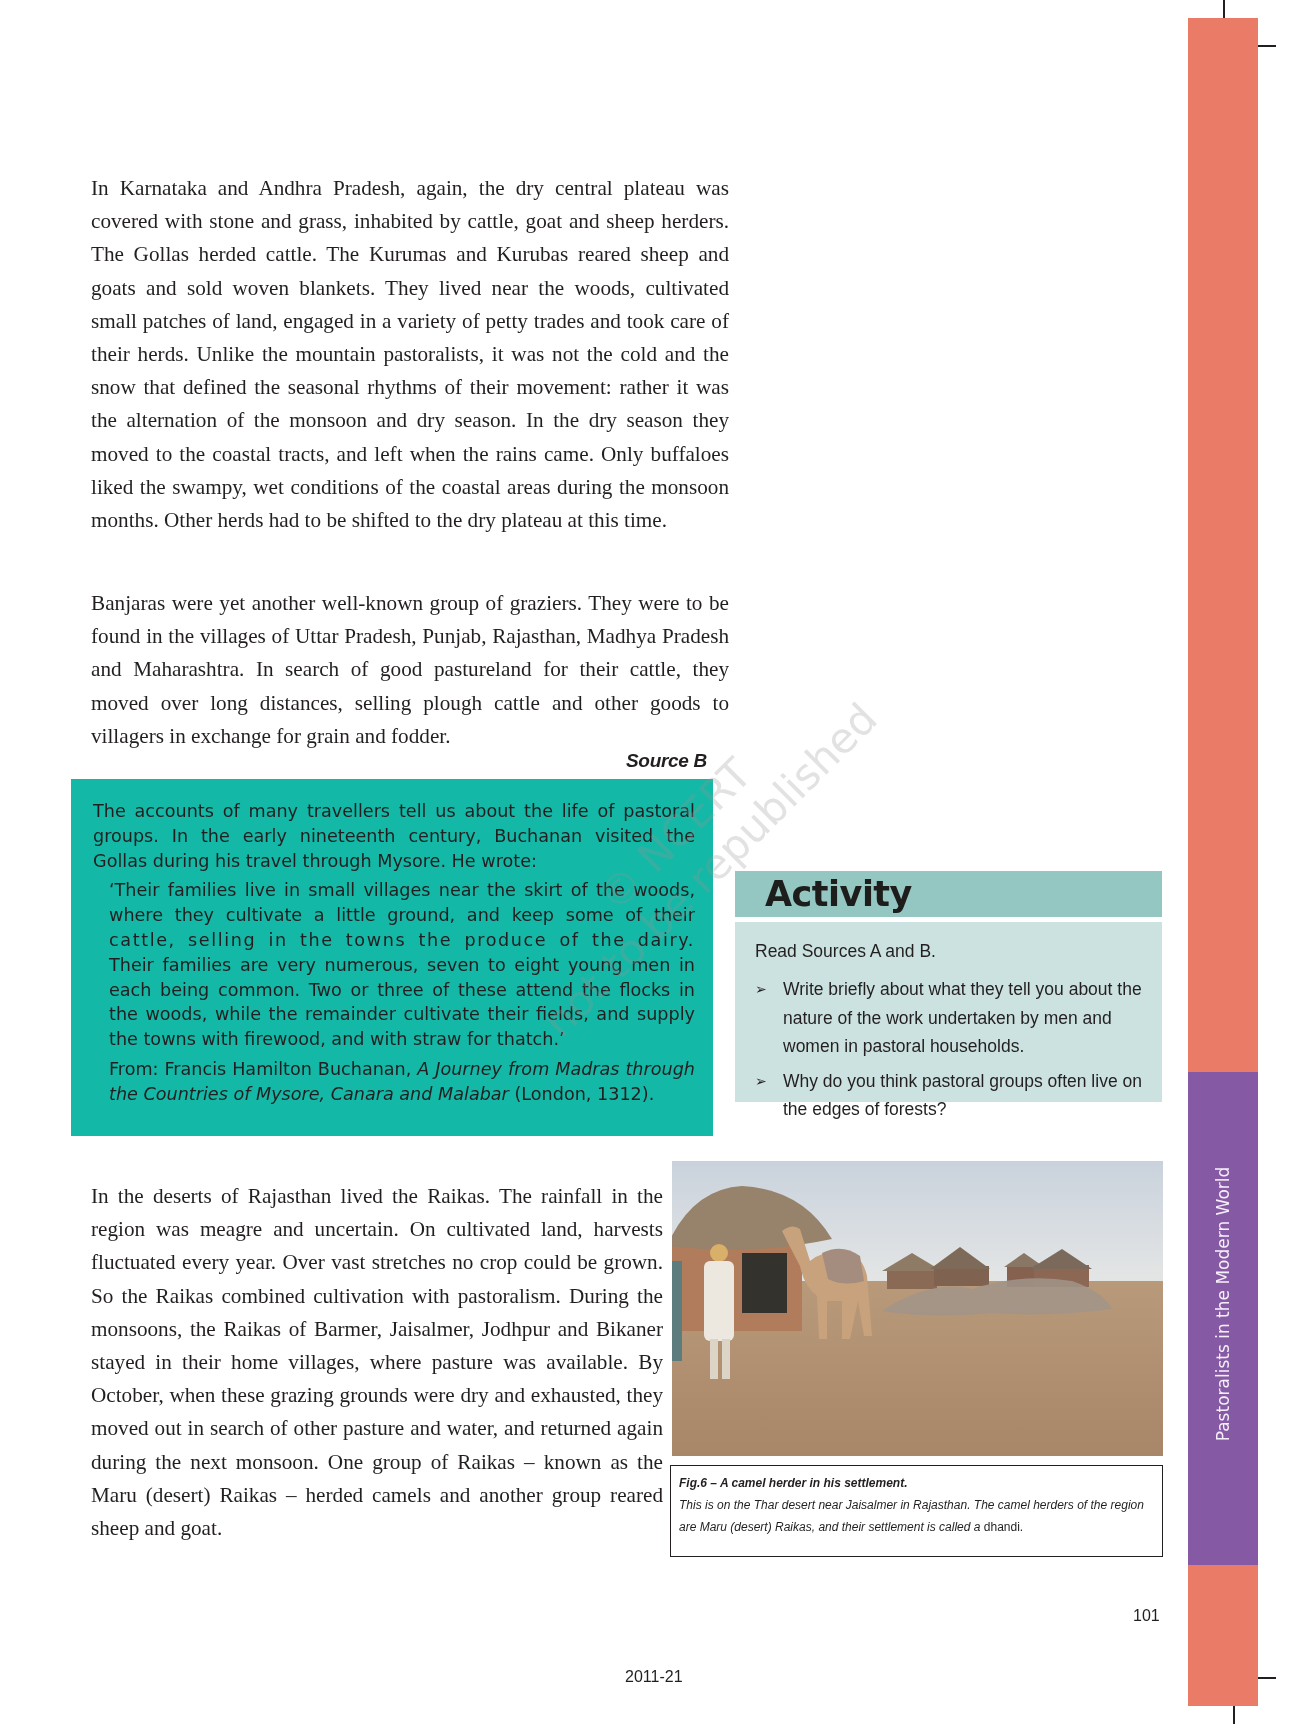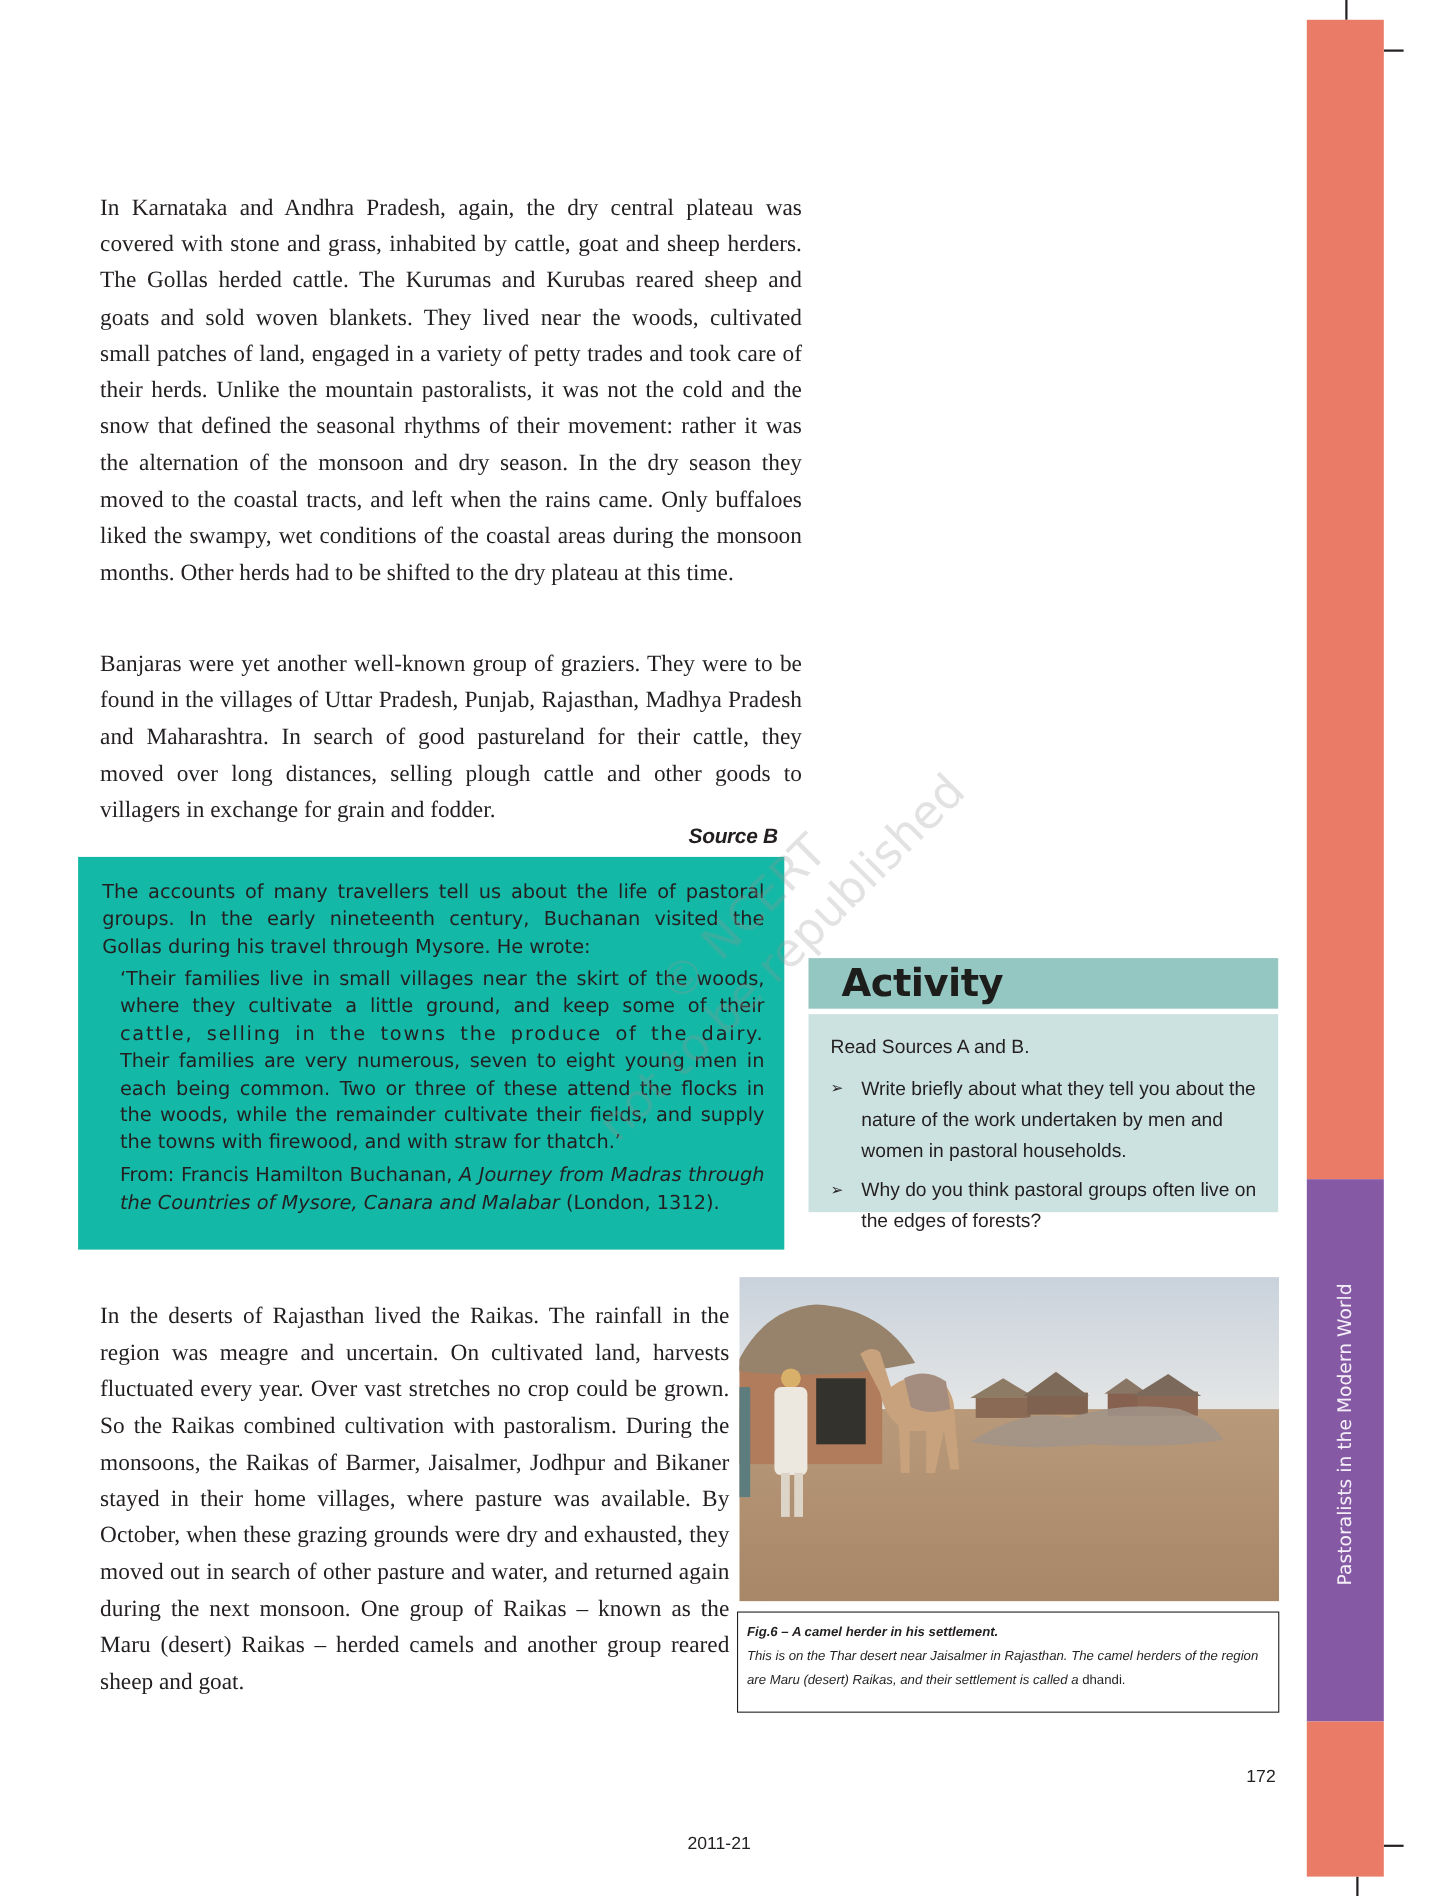--- a/index.html
+++ b/index.html
@@ -213,19 +213,19 @@
   </svg>
 </div>
 
 <div id="fig-caption" class="arial">
   <p class="cap-title">Fig.6 – A camel herder in his settlement.</p>
   <p>
     <span class="cap-it">This is on the Thar desert near Jaisalmer in Rajasthan. The camel herders of the region are Maru (desert) Raikas, and their settlement is called a</span><span> dhandi.</span>
   </p>
 </div>
 
-<div id="page-number" class="arial">172</div>
+<div id="page-number" class="arial">101</div>
 <div id="year-label" class="arial">2011-21</div>
 
 <div id="watermark">
   <div>© NCERT</div>
   <div>not to be republished</div>
 </div>
 
 </body></html>

